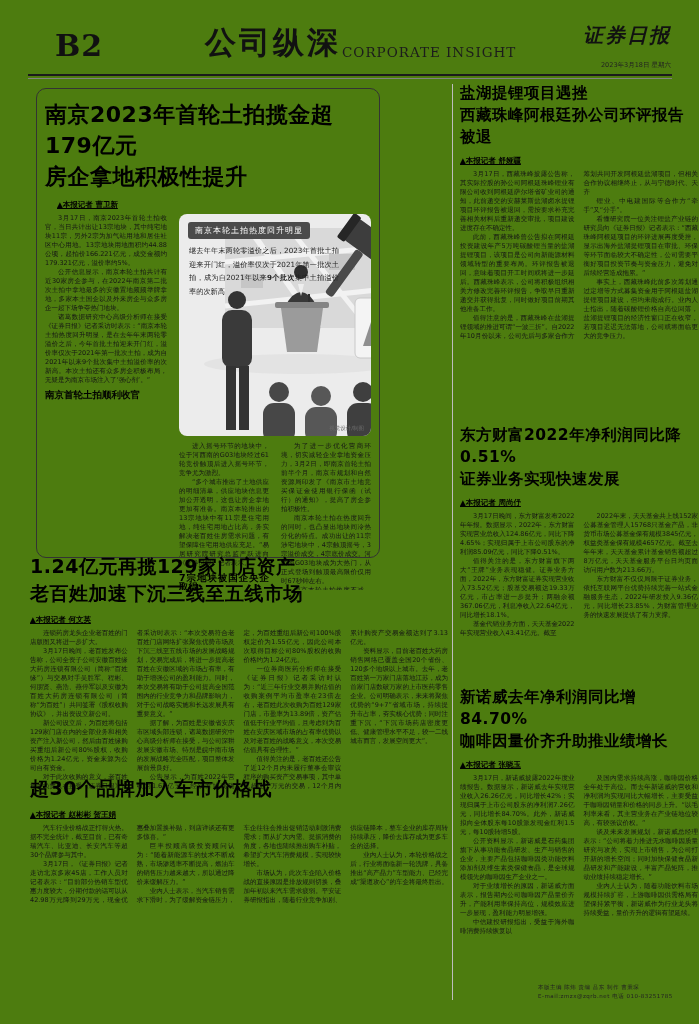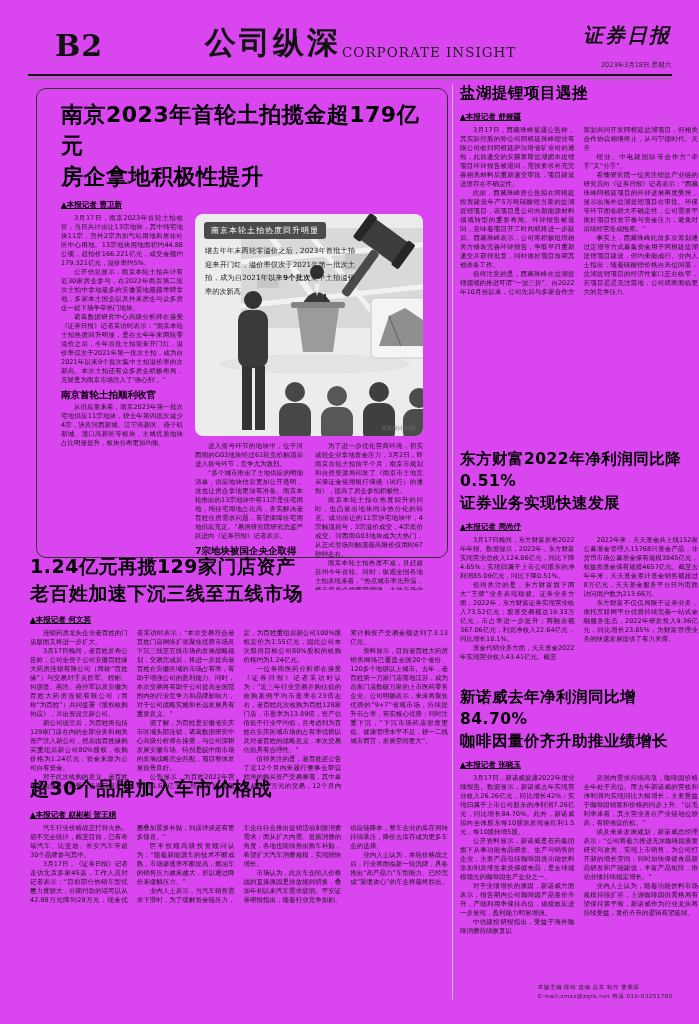--- a/index.html
+++ b/index.html
@@ -1,17 +1,17 @@
 <!DOCTYPE html>
 <html><head>
 <meta charset="utf-8">
 <style>
   * { margin:0; padding:0; box-sizing:border-box; }
   html,body { background:#888; }
-  .sheet { width:699px; height:1024px; background:#d946ef; position:relative; overflow:hidden;
+  .sheet { width:699px; height:1024px; background:#4d7c0f; position:relative; overflow:hidden;
            margin:0 auto; font-family:"DejaVu Sans","Liberation Sans",sans-serif; color:#111; }
 
   
   .hdr-b2 { position:absolute; left:55px; top:28px; font-family:"DejaVu Serif","Liberation Serif",serif;
             font-size:30px; font-weight:bold; letter-spacing:1px; }
   .hdr-cn { position:absolute; left:205px; top:22px; font-size:31px; font-weight:bold; letter-spacing:3px; }
   .hdr-en { position:absolute; left:342px; top:44px; font-size:13.5px; font-family:"DejaVu Serif","Liberation Serif",serif;
             color:#1c1c1c; letter-spacing:1px;text-align:right; }
   .masthead { position:absolute; right:28px; top:22px; text-align:right; }
   .mast-name { font-size:20px; font-weight:bold; font-style:italic; letter-spacing:2px;
@@ -21,24 +21,24 @@
               border-top:2.5px solid #1a1a1a; border-bottom:1px solid #808080; }
 
   
   .art-title { font-weight:bold; color:#000; letter-spacing:0.5px; }
   .byline { font-size:7.5px; font-weight:bold; text-decoration:underline; color:#000; }
   .bt { font-size:6.5px; line-height:9px; text-align:justify; color:#151515; overflow:hidden; }
   .bt p { text-indent:2em; margin:0; }
   .subhd { font-size:9.5px; font-weight:bold; margin:5px 0 4px; color:#000; }
 
   
-  .boxA { position:absolute; left:36px; top:88px; width:412px; height:470px;
-          border:1.5px solid #333; border-radius:10px; padding:10px 24px 8px; }
+  .boxA { position:absolute; left:36px; top:88px; width:344px; height:470px;
+          border:1.5px solid #333; border-radius:10px; padding:10px 8px 8px; }
   .boxA .t { font-size:22px; line-height:31px; }
-  .boxA .byline { display:inline-block; margin:6px 0 4px; }
+  .boxA .byline { display:inline-block; margin:6px 12px 4px; }
   .boxA-cols { display:flex; gap:12px; height:376px; }
   .colA1 { width:122px; flex:none; }
   .colA-right { flex:1; display:flex; flex-direction:column; }
   .flow2 { flex:1; column-count:2; column-gap:12px; }
 
   
   .infog { height:222px; background:#ececec; border-radius:8px; position:relative; overflow:hidden; margin-bottom:6px; }
   .infog-hd { position:absolute; left:9px; top:8px; background:#4b4b4b; color:#fff; font-size:8px;
               font-weight:normal; padding:3px 7px; border-radius:3px; letter-spacing:1px; z-index:3; }
   .infog-bd { position:absolute; left:10px; top:30px; width:150px; font-size:7.2px; line-height:13.5px;
@@ -81,23 +81,20 @@
     <div class="art-title t">房企拿地积极性提升</div>
     <div class="byline">▲本报记者 曹卫新</div>
     <div class="boxA-cols">
       <div class="colA1 bt">
         <div class="bt">
             <p>3月17日，南京2023年首轮土拍收官，当日共计出让13宗地块，其中纯宅地块11宗，另外2宗为加气站用地和居住社区中心用地。13宗地块用地面积约44.88公顷，起拍价166.221亿元，成交金额约179.321亿元，溢价率约5%。</p>
             <p>公开信息显示，南京本轮土拍共计有近30家房企参与，在2022年南京第二批次土拍中拿地最多的安徽置地频频举牌拿地，多家本土国企以及外来房企与众多房企一起下场争夺热门地块。</p>
             <p>诸葛数据研究中心高级分析师在接受《证券日报》记者采访时表示：“南京本轮土拍热度回升明显，是在去年年末两轮零溢价之后，今年首批土拍迎来开门红，溢价率仅次于2021年第一批次土拍，成为自2021年以来9个批次集中土拍溢价率的次新高。本次土拍还有众多房企积极布局，无疑是为南京市场注入了‘强心剂’。”</p>
           </div>
         <div class="subhd">南京首轮土拍顺利收官</div>
-        <div class="bt">
-            <p>从供应量来看，南京2023年第一批次宅地供应11宗地块，较去年第四批次减少4宗，涉及河西新城、江宁高新区、燕子矶新城、浦口高新区等板块，主城优质地块占比明显提升，板块分布更加均衡。</p>
-          </div>
       </div>
       <div class="colA-right">
         <div class="infog">
           <svg width="250" height="222" viewBox="0 0 250 222">
             <rect x="46" y="14" width="190" height="100" rx="3" fill="#d9d9d9"></rect>
             <path d="M70,14 L140,114" stroke="#f2f2f2" stroke-width="6" fill="none"></path>
             <path d="M110,14 L190,114" stroke="#f2f2f2" stroke-width="5" fill="none"></path>
             <path d="M46,48 L236,30" stroke="#f2f2f2" stroke-width="5" fill="none"></path>
             <path d="M46,92 L236,72" stroke="#f2f2f2" stroke-width="5" fill="none"></path>
             <rect x="150" y="40" width="26" height="16" fill="#c6c6c6"></rect>
@@ -188,32 +185,33 @@
         <p>业内人士表示，当汽车销售需求下滑时，为了缓解资金链压力，车企往往会推出促销活动刺激消费需求；而从扩大内需、提振消费的角度，各地也陆续推出购车补贴，希望扩大汽车消费规模，实现较快增长。</p>
         <p>市场认为，此次车企陷入价格战的直接原因是排放规则切换，叠加年初以来汽车需求疲弱。平安证券研报指出，随着行业竞争加剧、供应链降本，整车企业的库存周转持续承压，降价去库存成为更多车企的选择。</p>
         <p>业内人士认为，本轮价格战之后，行业将面临新一轮洗牌，具备推出“高产品力”车型能力、已经完成“渠道攻心”的车企将最终胜出。</p>
       </div>
   </div>
 
   <div class="vrule"></div>
 
   <div class="artR" style="top:82px;">
     <div class="art-title t">盐湖提锂项目遇挫</div>
+    <div class="art-title t">西藏珠峰阿根廷孙公司环评报告被退</div>
     <div class="byline">▲本报记者 舒娅疆</div>
     <div class="cols2 bt" style="height:258px;">
         <p>3月17日，西藏珠峰披露公告称，其实际控股的孙公司阿根廷珠峰锂业有限公司收到阿根廷萨尔塔省矿业司的通知，此前递交的安赫莱斯盐湖卤水提锂项目环评报告被退回，需按要求补充完善相关材料后重新递交审批，项目建设进度存在不确定性。</p>
         <p>此前，西藏珠峰曾公告拟在阿根廷投资建设年产5万吨碳酸锂当量的盐湖提锂项目，该项目是公司向新能源材料领域转型的重要布局。环评报告被退回，意味着项目开工时间或将进一步延后。西藏珠峰表示，公司将积极组织相关方修改完善环评报告，争取早日重新递交并获得批复，同时做好项目前期其他准备工作。</p>
         <p>值得注意的是，西藏珠峰在盐湖提锂领域的推进可谓“一波三折”。自2022年10月份以来，公司先后与多家合作方筹划共同开发阿根廷盐湖项目，但相关合作协议相继终止，从与宁德时代、天齐</p>
         <p>锂业、中电建国际等合作方“牵手”又“分手”。</p>
         <p>看懂研究院一位关注锂盐产业链的研究员向《证券日报》记者表示：“西藏珠峰阿根廷项目的环评进展再度受挫，显示出海外盐湖提锂项目在审批、环保等环节面临较大不确定性，公司需要平衡好项目投资节奏与资金压力，避免对后续经营造成拖累。”</p>
         <p>事实上，西藏珠峰此前多次筹划通过定增等方式募集资金用于阿根廷盐湖提锂项目建设，但均未能成行。业内人士指出，随着碳酸锂价格自高位回落，盐湖提锂项目的经济性窗口正在收窄，若项目迟迟无法落地，公司或将面临更大的竞争压力。</p>
       </div>
   </div>
 
-  <div class="artR" style="top:448px;">
+  <div class="artR" style="top:424px;">
     <div class="art-title t">东方财富2022年净利润同比降0.51%</div>
     <div class="art-title t">证券业务实现快速发展</div>
     <div class="byline">▲本报记者 周尚伃</div>
     <div class="cols2 bt" style="height:184px;">
         <p>3月17日晚间，东方财富发布2022年年报。数据显示，2022年，东方财富实现营业总收入124.86亿元，同比下降4.65%；实现归属于上市公司股东的净利润85.09亿元，同比下降0.51%。</p>
         <p>值得关注的是，东方财富旗下两大“王牌”业务表现稳健。证券业务方面，2022年，东方财富证券实现营业收入73.52亿元；股基交易额达19.33万亿元，市占率进一步提升；两融余额367.06亿元，利息净收入22.64亿元，同比增长18.1%。</p>
         <p>基金代销业务方面，天天基金2022年实现营业收入43.41亿元。截至</p>
         <p>2022年末，天天基金共上线152家公募基金管理人15768只基金产品，非货币市场公募基金保有规模3845亿元，权益类基金保有规模4657亿元。截至去年年末，天天基金累计基金销售额超过8万亿元，天天基金服务平台日均页面访问用户数为213.66万。</p>
         <p>东方财富不仅仅局限于证券业务，依托互联网平台优势持续完善一站式金融服务生态，2022年研发投入9.36亿元，同比增长23.85%，为财富管理业务的快速发展提供了有力支撑。</p>
       </div>

